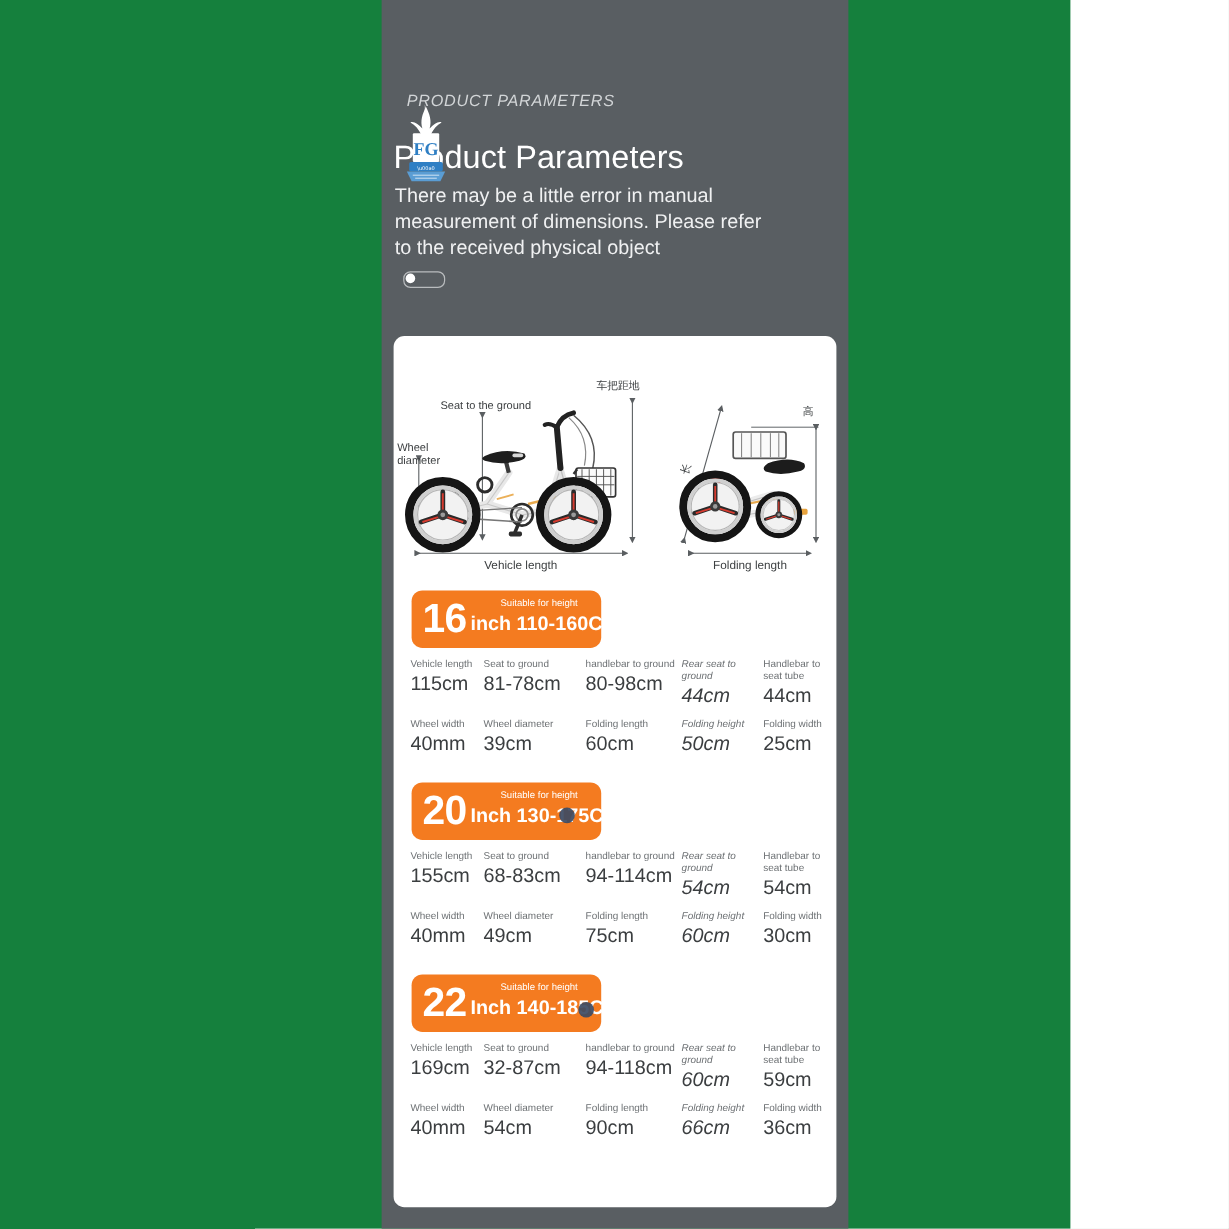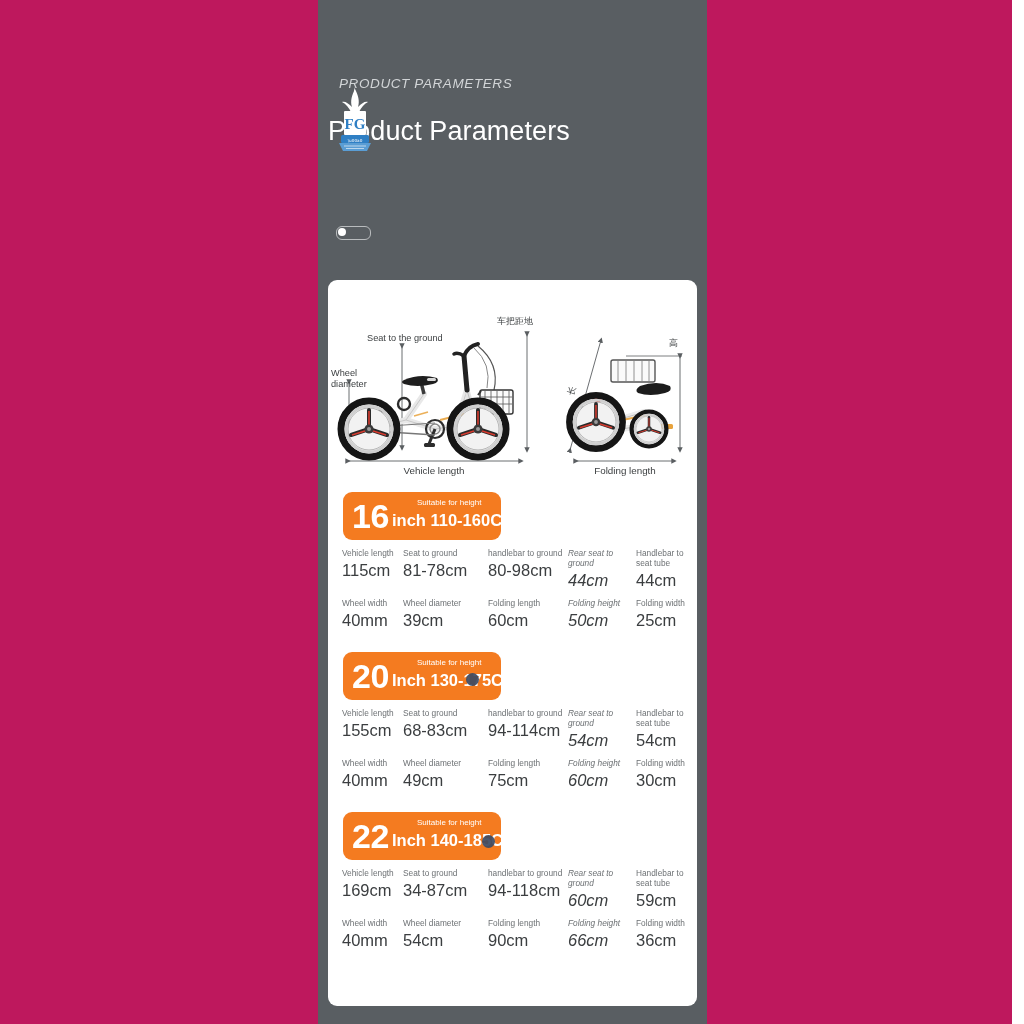--- a/index.html
+++ b/index.html
@@ -1,19 +1,19 @@
 <!DOCTYPE html>
 <html><head>
 <meta charset="utf-8">
 <style>
   html,body{margin:0;padding:0;background:#ffffff;}
   body{width:1024px;height:1024px;overflow:hidden;
        font-family:"Liberation Sans","DejaVu Sans",sans-serif;}
 
-  .stage{position:relative;width:1012px;height:1024px;background:#be185d;}
+  .stage{position:relative;width:892px;height:1024px;background:#15803d;}
 
   
   .gray-col{position:absolute;left:318px;top:0;width:389px;height:1024px;
             background:#595e62;}
 
   
   .hdr{position:absolute;left:318px;top:0;width:389px;height:280px;}
   .hdr-kicker{position:absolute;left:21px;top:76px;font-style:italic;
               font-size:13.5px;letter-spacing:.6px;color:#d2d5d7;font-weight:500;}
   .hdr-title{position:absolute;left:10px;top:116px;font-size:27px;color:#ffffff;
@@ -73,20 +73,21 @@
 </head>
 <body>
 
 <div class="stage">
 
   <div class="gray-col"></div>
 
   <div class="hdr">
     <div class="hdr-kicker">PRODUCT PARAMETERS</div>
     <div class="hdr-title">Product Parameters</div>
+    <div class="hdr-sub">There may be a little error in manual measurement of dimensions. Please refer to the received physical object</div>
 
     <div class="toggle">
       <div class="knob"></div>
     </div>
   </div>
 
   <div class="logo">
     <svg viewBox="0 0 46 70" width="46" height="70">
       <g fill="#ffffff">
         <path d="M23 4 C20 10 18 16 20 22 C16 18 13 16 10 17 C14 19 17 23 19 27 L23 27 Z"></path>
@@ -396,21 +397,21 @@
         <div class="badge-main">Inch 140-185CM</div>
       </div>
       <div class="grid">
         <div class="row">
           <div class="cell c0">
             <div class="lbl">Vehicle length</div>
             <div class="val">169cm</div>
           </div>
           <div class="cell c1">
             <div class="lbl">Seat to ground</div>
-            <div class="val">34-87cm</div>
+            <div class="val">32-87cm</div>
           </div>
           <div class="cell c2">
             <div class="lbl">handlebar to ground</div>
             <div class="val">94-118cm</div>
           </div>
           <div class="cell c3">
             <div class="lbl">Rear seat to ground</div>
             <div class="val">60cm</div>
           </div>
           <div class="cell c4">

